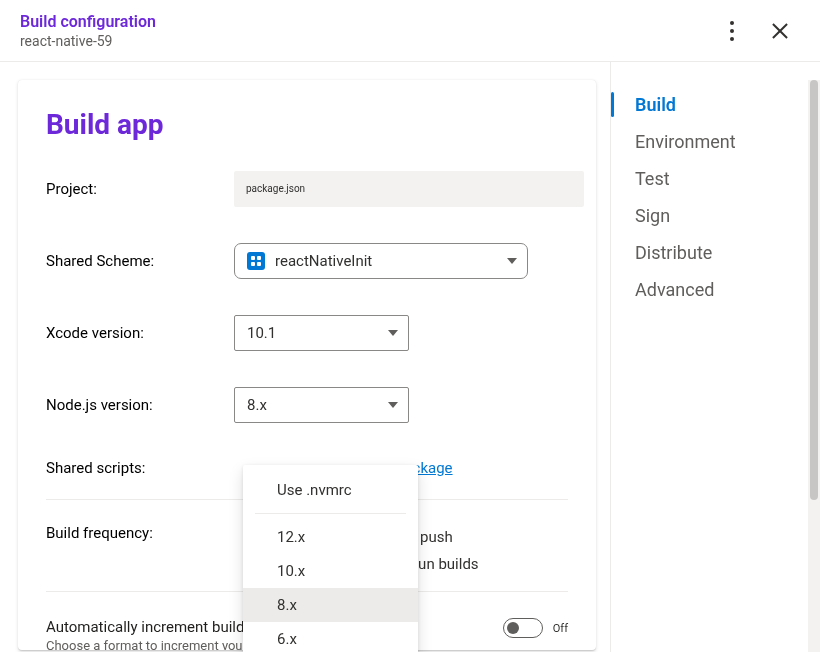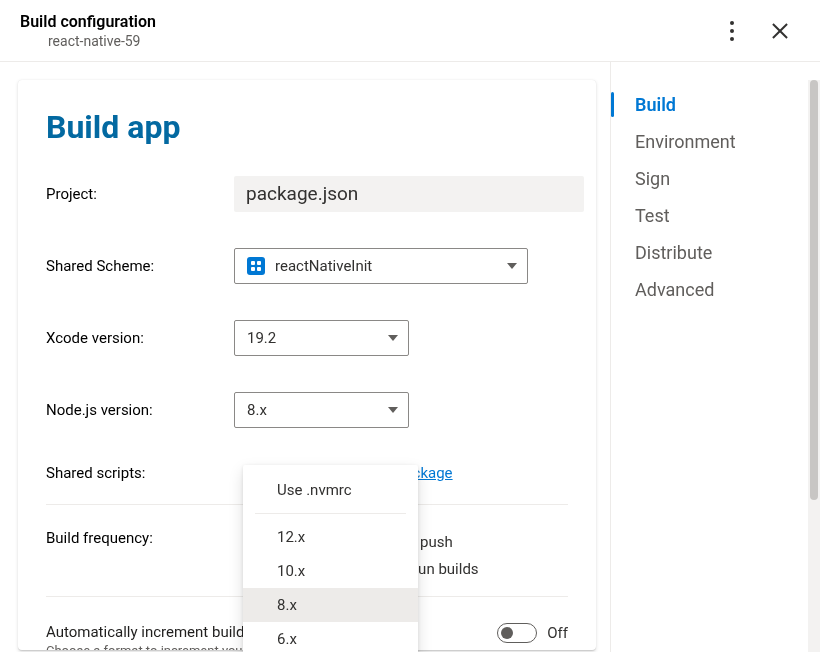--- a/index.html
+++ b/index.html
@@ -14,22 +14,22 @@
       position: relative;
     }
     .header {
       display: flex;
       align-items: center;
       justify-content: space-between;
       padding: 12px 24px 12px 20px;
       border-bottom: 1px solid #edebe9;
     }
     .header-left { display: flex; flex-direction: column; }
-    .header-title { font-size: 16px; font-weight: 600; color: #000000; }
-    .header-subtitle { font-size: 14px; color: #605e5c; margin-top: 2px; margin-left: 28px; }
+    .header-title { font-size: 16px; font-weight: 600; color: #6d28d9; }
+    .header-subtitle { font-size: 14px; color: #605e5c; margin-top: 2px; }
     .header-right { display: flex; align-items: center; gap: 16px; }
     .icon-button {
       display: flex; align-items: center; justify-content: center;
       width: 32px; height: 32px; cursor: pointer; background: transparent; border: none;
     }
     .dots-vertical { display:flex; flex-direction: column; gap:4px; }
     .dots-vertical span { width:4px; height:4px; background:#323130; border-radius:50%; }
     .close-x { width:18px; height:18px; position:relative; }
     .close-x::before, .close-x::after {
       content:""; position:absolute; left:8px; top:-1px; width:2px; height:20px; background:#323130;
@@ -43,36 +43,36 @@
     }
     .card {
       background:#fff;
       border-radius:4px;
       box-shadow: 0 1.6px 3.6px rgba(0,0,0,.13), 0 .3px .9px rgba(0,0,0,.11);
       padding: 28px 28px 0 28px;
       width: 578px;
       height: 570px;
       overflow: hidden;
     }
-    .card h1 { font-size: 32px; font-weight: 700; margin-bottom: 30px; color:#0369a1; }
+    .card h1 { font-size: 28px; font-weight: 700; margin-bottom: 30px; color:#6d28d9; }
     .form-row {
       display:flex; align-items:center; margin-bottom: 36px;
     }
     .form-row .label { flex: 0 0 188px; font-size:15px; color:#000000; }
     .field-area { flex:1; }
     .readonly-input {
       height: 36px; line-height:36px; padding: 0 12px; background:#f3f2f1; border-radius:2px;
-      font-size:19px; color:#323130; width: 350px;
+      font-size:10px; color:#323130; width: 350px;
     }
     .select {
       display:flex; align-items:center; justify-content:space-between;
       height:36px; padding: 0 10px 0 12px; border:1px solid #8a8886; border-radius:2px;
       background:#fff; cursor:pointer; font-size:15px;
     }
-    .select.wide { width:294px; }
+    .select.wide { width:294px;border-radius:7px; }
     .select.narrow { width:175px; }
     .select .select-left { display:flex; align-items:center; gap:10px; }
     .app-icon {
       width:18px; height:18px; background:#0078d4; border-radius:3px; position:relative;
     }
     .app-icon::before,.app-icon::after{
       content:""; position:absolute; background:#fff;
     }
     .app-icon::before{ left:4px; top:4px; width:4px; height:4px; border-radius:1px;}
     .app-icon::after{ left:10px; top:4px; width:4px; height:4px; border-radius:1px; box-shadow: -6px 6px 0 #fff, 0 6px 0 #fff;}
@@ -84,21 +84,21 @@
     .toggle-left { }
     .toggle-title { font-size:15px; color:#201f1e; }
     .toggle-sub { font-size:13px; color:#605e5c; margin-top:2px;}
     .toggle-control { display:flex; align-items:center; gap:10px; }
     .toggle-track {
       width:40px; height:20px; border:1px solid #605e5c; border-radius:10px; position:relative; cursor:pointer; background:#fff;
     }
     .toggle-thumb {
       width:12px; height:12px; background:#605e5c; border-radius:50%; position:absolute; top:3px; left:3px;
     }
-    .toggle-label { font-size:15px; }
+    .toggle-label { font-size:11px; }
 
     .sidebar {
       flex:1;
       padding: 24px 0 0 0;
       border-left:1px solid #edebe9;
       margin-left: 10px;
     }
     .side-item {
       padding: 8px 0 8px 24px; font-size:18px; color:#605e5c; cursor:pointer; position:relative;
     }
@@ -175,21 +175,21 @@
             </span>
             <span class="chevron"></span>
           </div>
         </div>
       </div>
 
       <div class="form-row">
         <div class="label">Xcode version:</div>
         <div class="field-area">
           <div class="select narrow">
-            <span>19.2</span>
+            <span>10.1</span>
             <span class="chevron"></span>
           </div>
         </div>
       </div>
 
       <div class="form-row">
         <div class="label">Node.js version:</div>
         <div class="field-area">
           <div class="select narrow">
             <span>8.x</span>
@@ -234,24 +234,24 @@
   </div>
 
   <div class="sidebar">
     <div class="side-item active">
       <span>Build</span>
     </div>
     <div class="side-item">
       <span>Environment</span>
     </div>
     <div class="side-item">
+      <span>Test</span>
+    </div>
+    <div class="side-item">
       <span>Sign</span>
-    </div>
-    <div class="side-item">
-      <span>Test</span>
     </div>
     <div class="side-item">
       <span>Distribute</span>
     </div>
     <div class="side-item">
       <span>Advanced</span>
     </div>
   </div>
 
   <div class="scrollbar-track">

